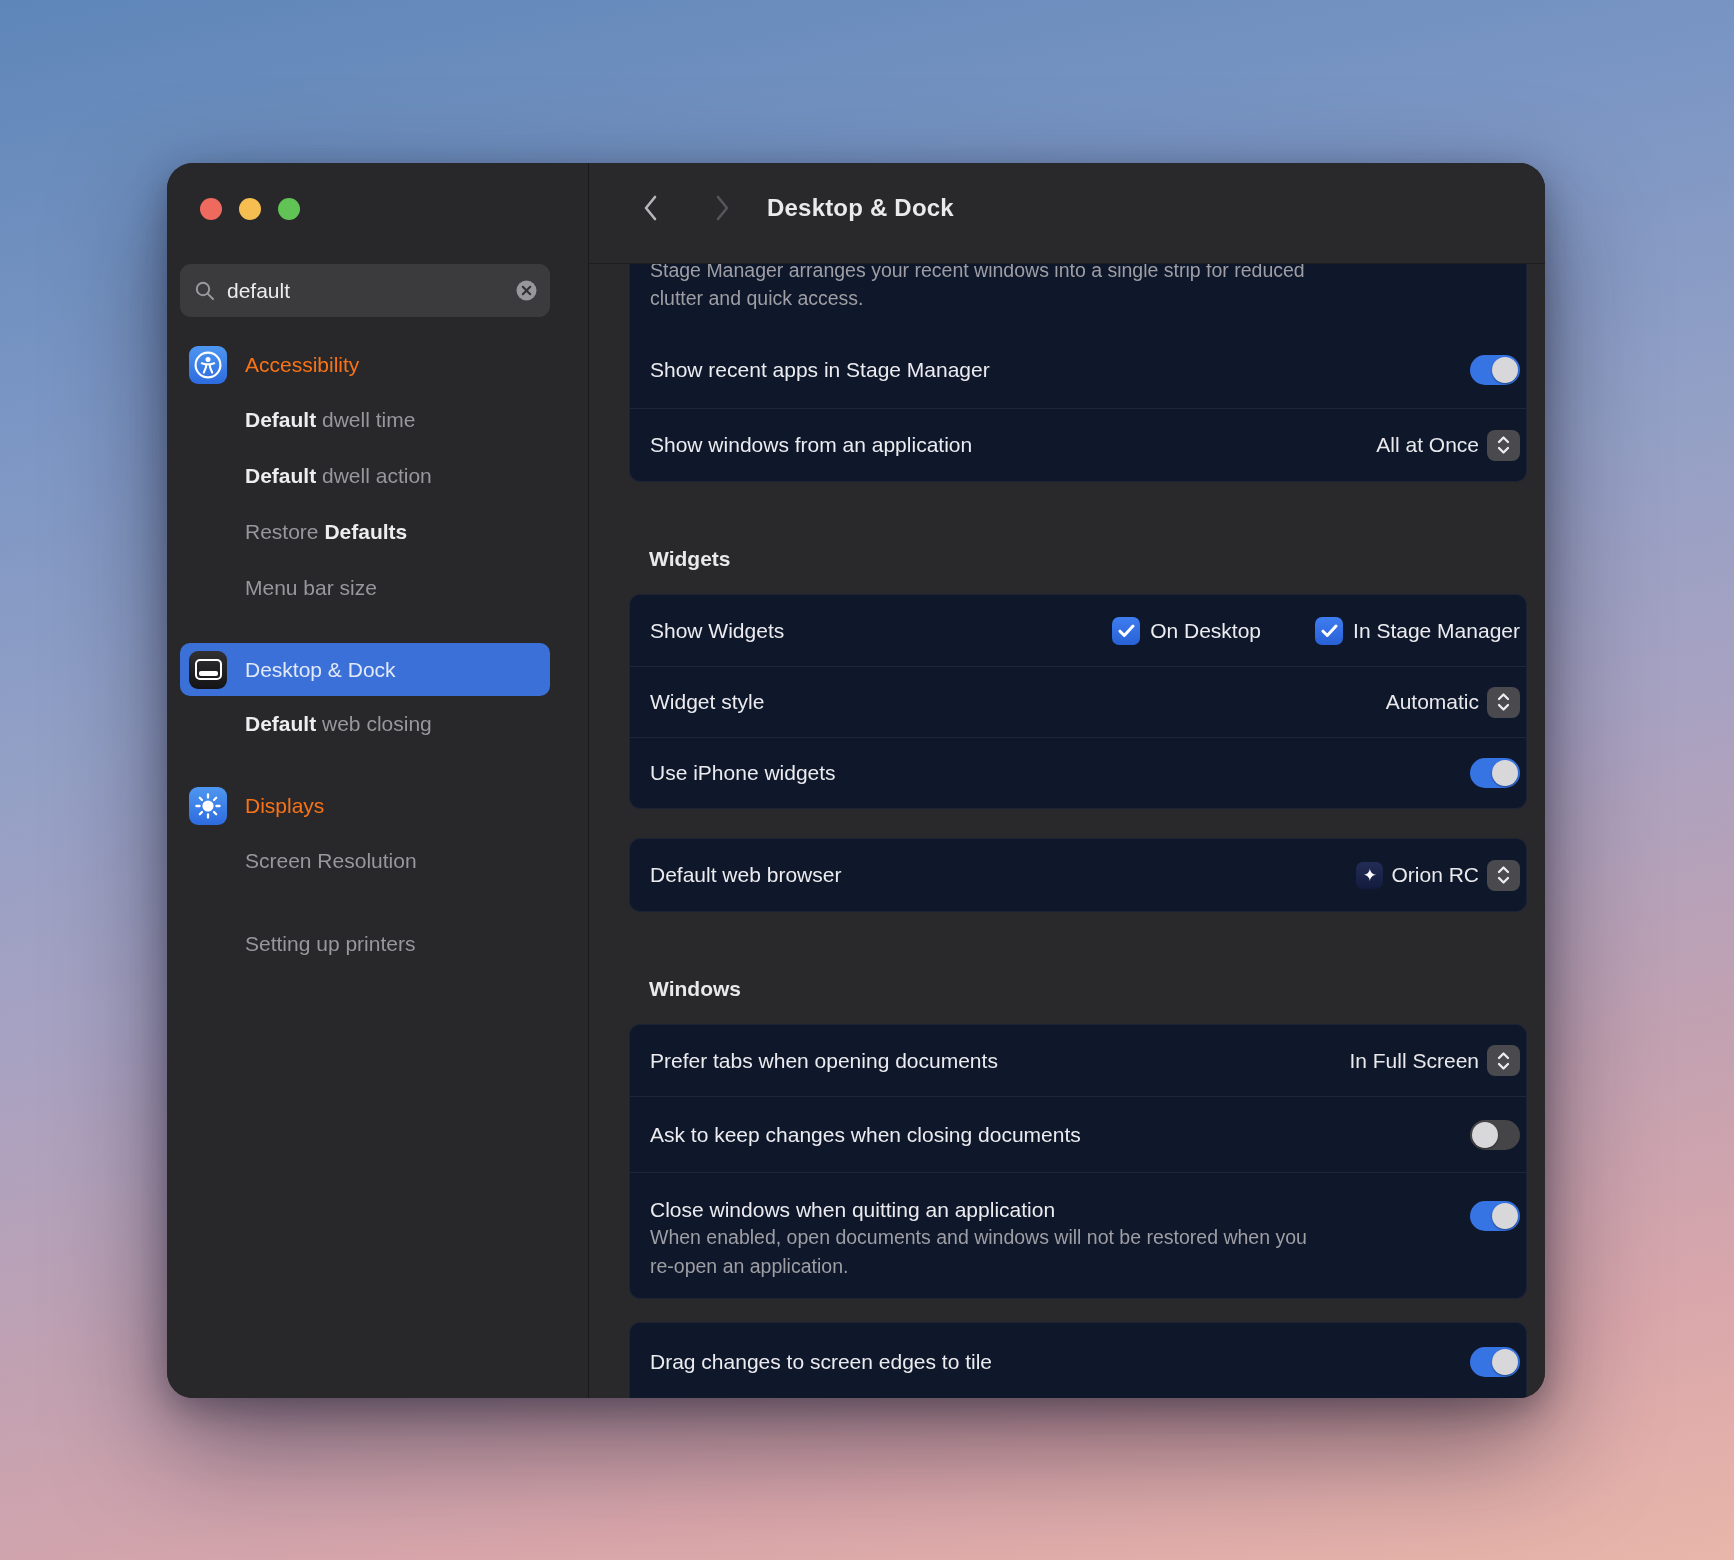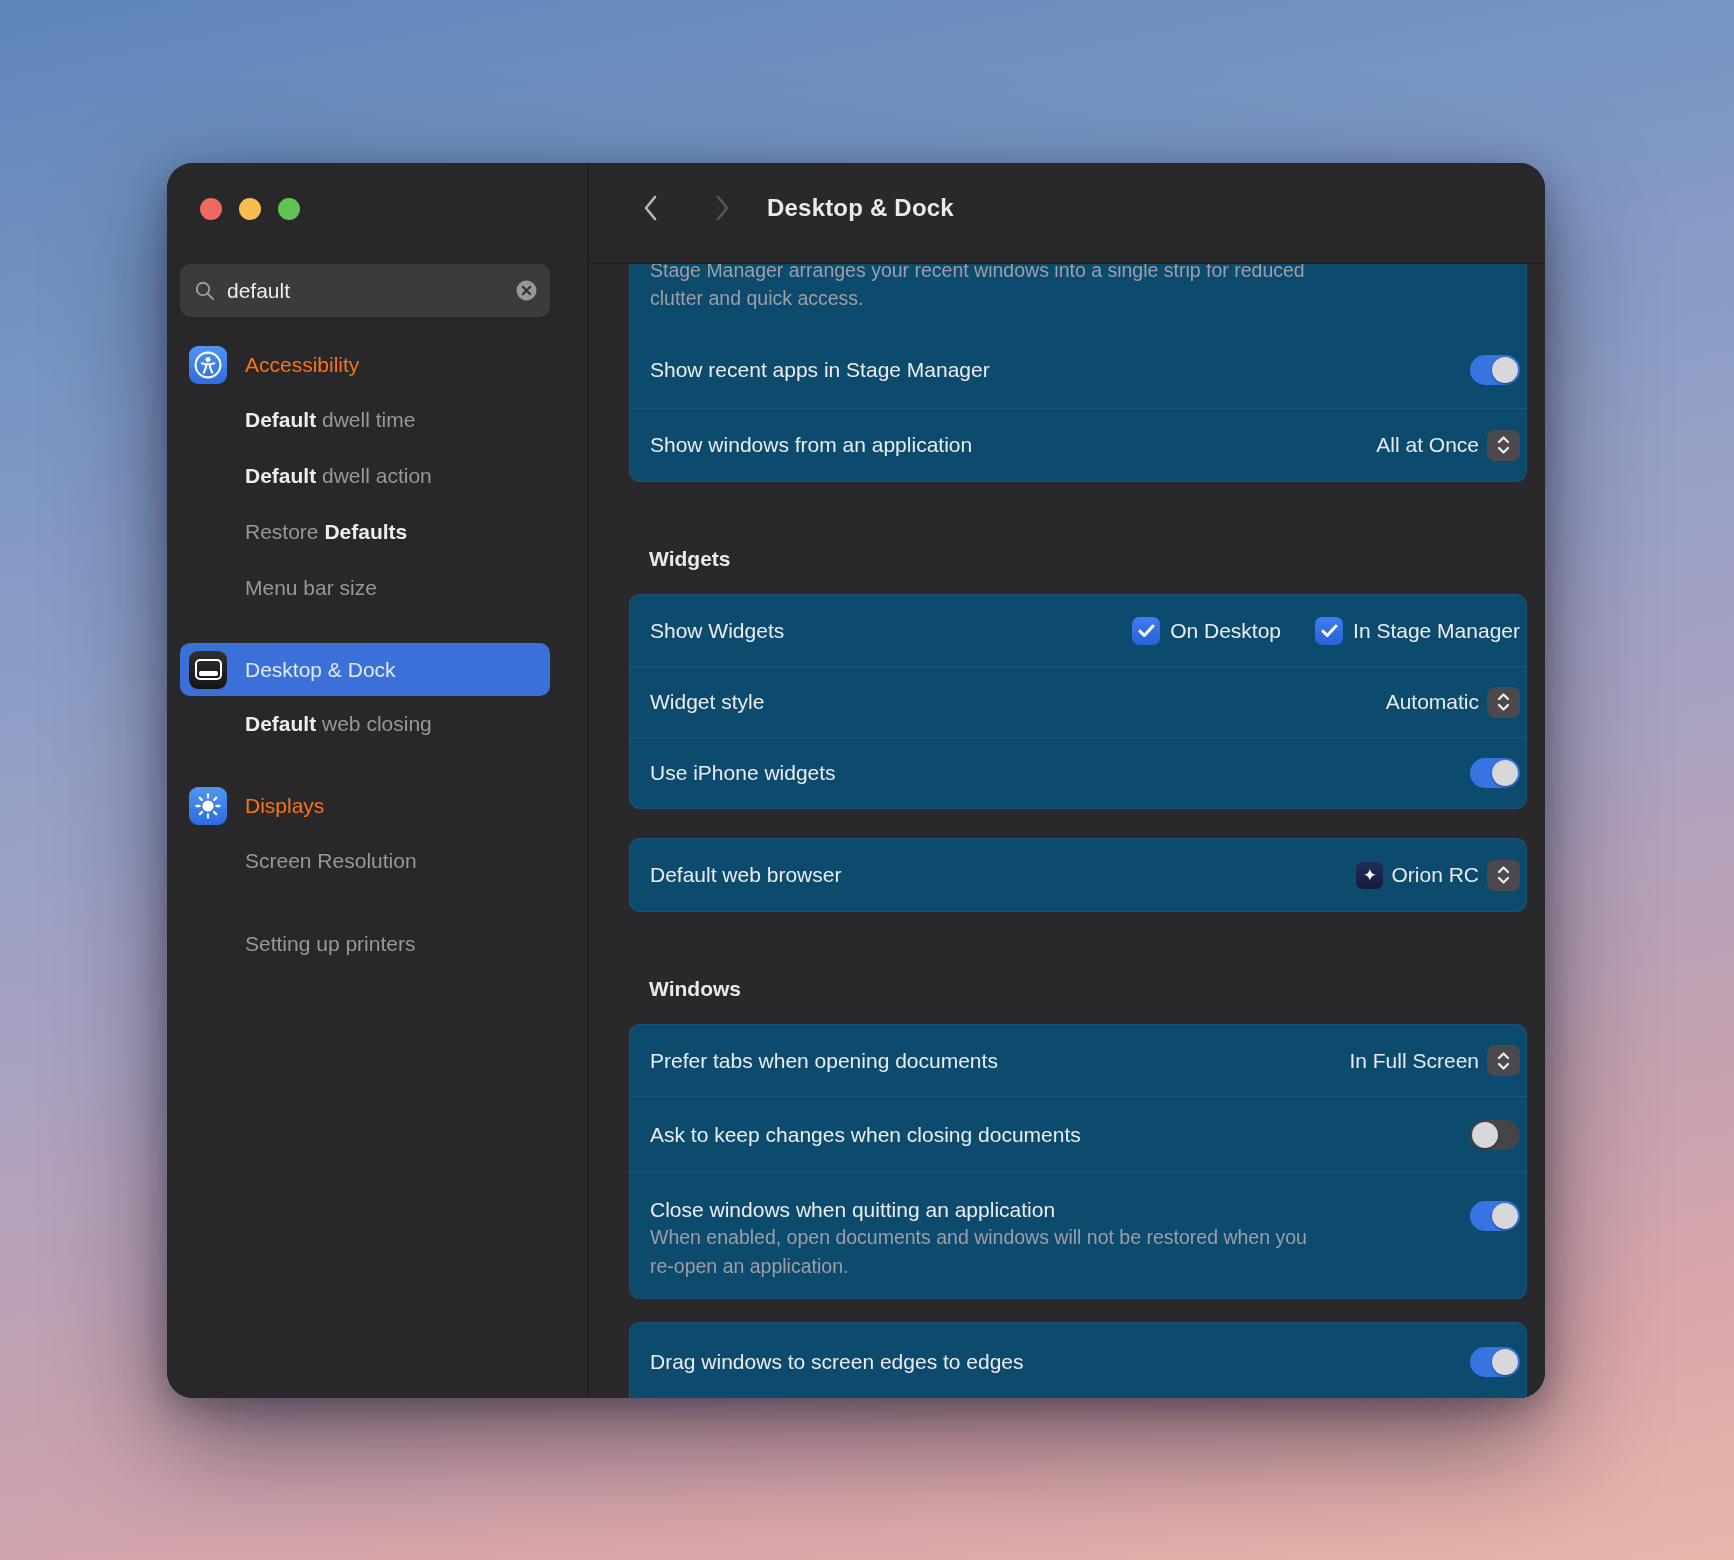--- a/index.html
+++ b/index.html
@@ -35,38 +35,38 @@
   .icon-print{background:linear-gradient(180deg,#ababaf,#848488);}
   .dockglyph{position:relative;width:27px;height:21px;border:2px solid #fff;border-radius:5px;box-sizing:border-box;}
   .dockglyph::after{content:"";position:absolute;left:2px;right:2px;bottom:2px;height:5px;border-radius:2px;background:#fff;}
   
   .content{position:relative;flex:1 1 auto;background:#29292b;}
   .chead{position:absolute;left:0;top:0;right:0;height:100px;background:#29292b;border-bottom:1px solid #1d1d1f;z-index:3;}
   .navchev{position:absolute;top:32px;width:26px;height:26px;display:flex;align-items:center;justify-content:center;}
   .navchev.back{left:48px;} .navchev.fwd{left:120px;}
   .ctitle{position:absolute;left:178px;top:31px;font-size:24px;font-weight:700;color:#eaeaec;letter-spacing:.2px;}
   .scroll{position:absolute;left:0;top:100px;right:0;bottom:0;overflow:hidden;padding:0 17px 0 40px;box-sizing:border-box;}
-  .group{background:#0c4a6e;border:1px solid rgba(255,255,255,.055);border-radius:11px;box-sizing:border-box;width:898px;}
+  .group{background:#0f172a;border:1px solid rgba(255,255,255,.055);border-radius:11px;box-sizing:border-box;width:898px;}
   .grow{display:flex;align-items:center;justify-content:space-between;padding:0 6px 0 20px;box-sizing:border-box;}
   .grow + .grow{border-top:1px solid rgba(255,255,255,.065);}
   .glabel{font-size:21px;color:#ececf0;}
   .gdesc{font-size:19.5px;line-height:28px;color:#9e9ea4;}
   .g1{margin-top:-40px;}
   .g1 .descrow{padding:32px 20px 19px;}
   .sechead{margin:64px 0 22px;font-size:21px;line-height:26px;font-weight:700;color:#e9e9ec;padding-left:20px;}
   .toggle{position:relative;width:50px;height:30px;border-radius:15px;flex:0 0 auto;}
   .toggle[data-state="on"]{background:#3674e4;}
   .toggle[data-state="off"]{background:#454548;}
   .knob{position:absolute;top:2px;width:26px;height:26px;border-radius:50%;background:#d8d8da;box-shadow:0 1px 2px rgba(0,0,0,.4);}
   .toggle[data-state="on"] .knob{right:2px;}
   .toggle[data-state="off"] .knob{left:2px;}
   .valctl{display:flex;align-items:center;gap:8px;}
   .val{font-size:21px;color:#e9e9ec;}
   .stepper{width:33px;height:31px;border-radius:8px;background:#4a4a4e;display:flex;align-items:center;justify-content:center;flex:0 0 auto;}
-  .cbgroup{display:flex;align-items:center;gap:34px;padding-right:0;}
+  .cbgroup{display:flex;align-items:center;gap:54px;padding-right:0;}
   .cbitem{display:flex;align-items:center;gap:10px;}
   .checkbox{width:28px;height:28px;border-radius:7px;display:flex;align-items:center;justify-content:center;flex:0 0 auto;}
   .checkbox[data-state="checked"]{background:linear-gradient(180deg,#3f7df0,#2861d6);}
   .cblabel{font-size:21px;color:#ececf0;}
   .orionicon{width:27px;height:27px;border-radius:7px;background:linear-gradient(180deg,#232c55,#131b3d);
     display:flex;align-items:center;justify-content:center;color:#fff;font-size:17px;flex:0 0 auto;}
   .multirow{padding:24px 6px 17px 20px;display:flex;align-items:flex-start;justify-content:space-between;border-top:1px solid rgba(255,255,255,.065);}
   .multirow .glabel{line-height:26px;display:block;}
   .multirow .gdesc{margin-top:7px;line-height:29px;}
 </style>
@@ -294,21 +294,21 @@
               </span>
             </span>
             <span class="toggle" style="margin-top:4px;" data-state="on">
                 <span class="knob"></span>
               </span>
           </div>
         </div>
 
         <div class="group" style="margin-top:23px;height:130px;overflow:hidden;">
           <div class="grow" style="height:78px;">
-            <span class="glabel">Drag windows to screen edges to edges</span>
+            <span class="glabel">Drag changes to screen edges to tile</span>
             <span class="toggle" data-state="on">
                 <span class="knob"></span>
               </span>
           </div>
         </div>
 
       </div>
     </div>
   </div>
 </div>

